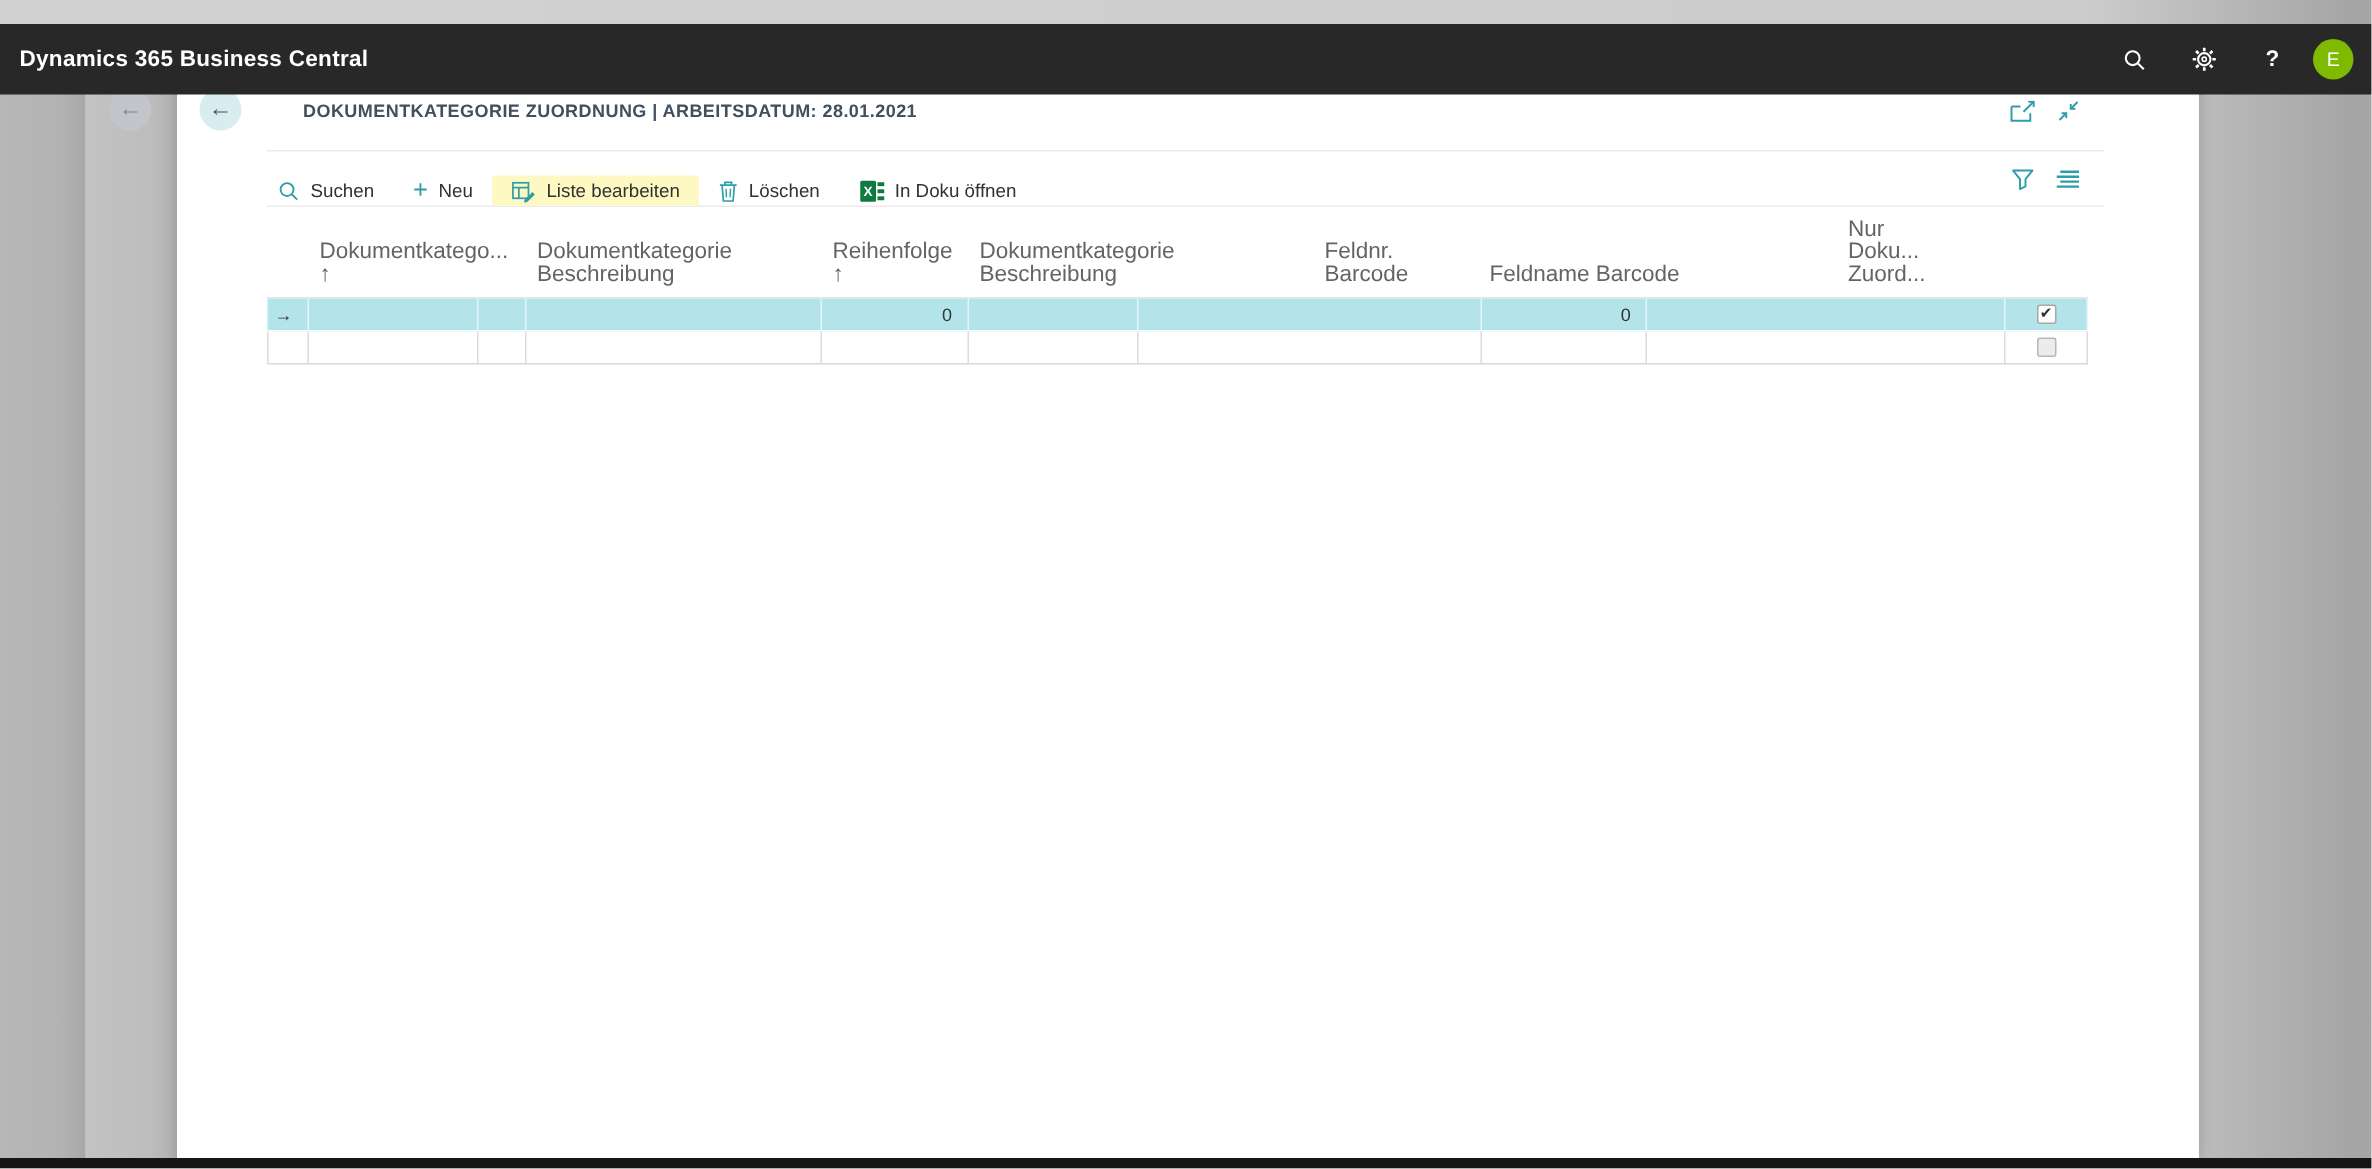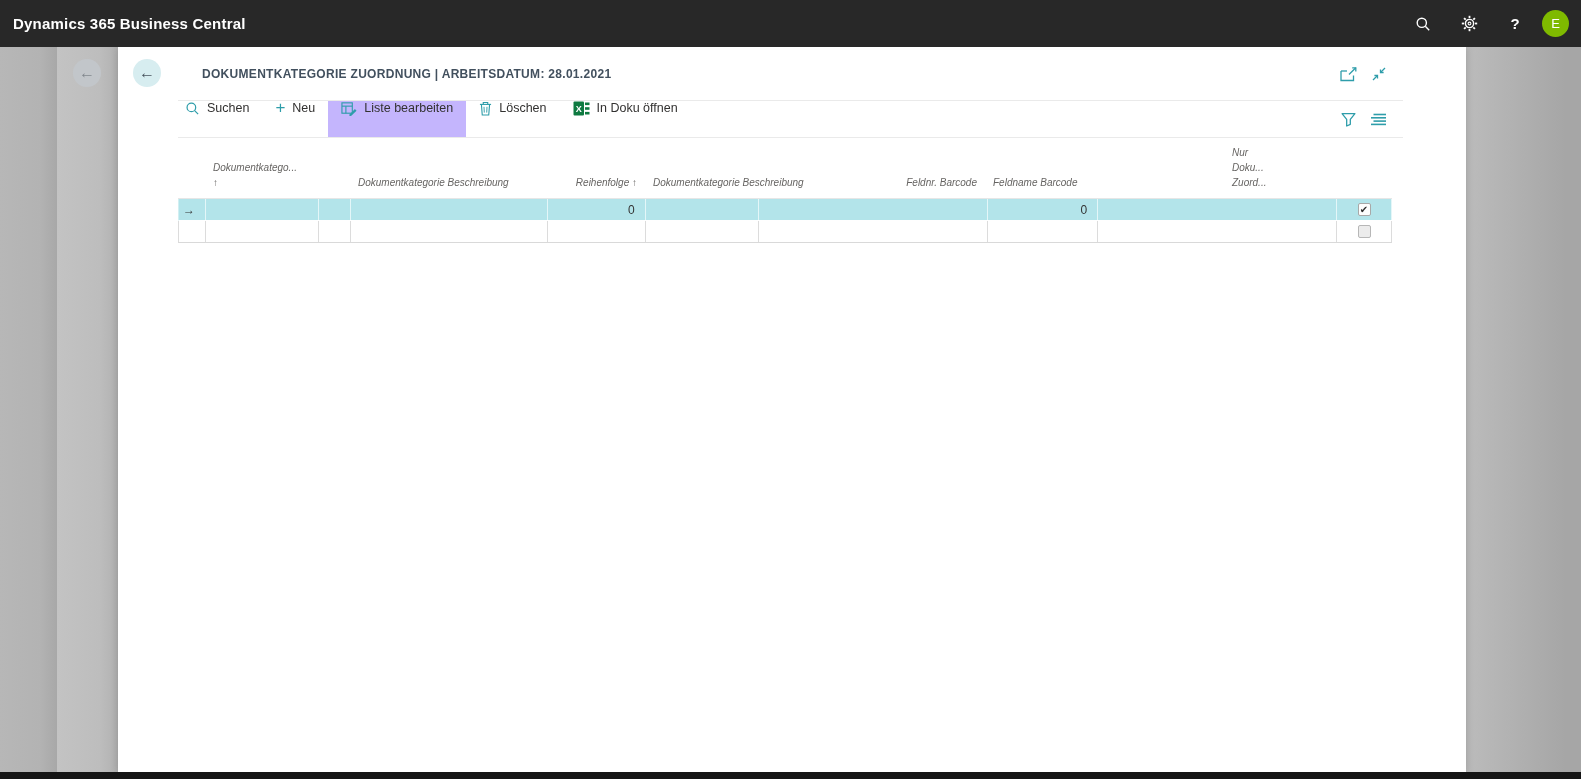--- a/index.html
+++ b/index.html
@@ -1,20 +1,20 @@
 <!DOCTYPE html>
 <html><head>
 <meta charset="utf-8">
 <style>
   * { margin:0; padding:0; box-sizing:border-box; }
   html,body { width:1581px; height:779px; overflow:hidden; }
   body { font-family:"Liberation Sans", sans-serif; background:linear-gradient(90deg,#d2d2d2 0%,#cccccc 88%,#a6a6a6 99%); position:relative; }
 
   
-  .topbar { position:absolute; left:0; top:0; width:1581px; height:47px; background:#282828; z-index:30; display:flex; align-items:center; }
+  .topbar { position:absolute; left:0; top:16px; width:1581px; height:47px; background:#282828; z-index:30; display:flex; align-items:center; }
   .topbar-title { color:#ffffff; font-size:15px; font-weight:700; margin-left:13px; letter-spacing:.2px; }
   .topbar-actions { position:absolute; right:12px; top:0; height:47px; display:flex; align-items:center; }
   .tb-act { width:46px; height:47px; display:flex; align-items:center; justify-content:center; cursor:pointer; }
   .help-glyph { color:#fff; font-size:15px; font-weight:700; }
   .avatar { width:27px; height:27px; border-radius:50%; background:#7fba00; color:#fff; font-size:13px; font-weight:400; display:flex; align-items:center; justify-content:center; margin-left:4px; }
 
   
   .bg-strip1 { position:absolute; left:0; top:47px; width:57px; height:726px; background:linear-gradient(90deg,#b7b7b7 0%,#b3b3b3 70%,#a8a8a8 100%); z-index:1; }
   .bg-strip2 { position:absolute; left:57px; top:47px; width:61px; height:726px; background:linear-gradient(90deg,#c3c3c3 0%,#bdbdbd 70%,#b1b1b1 100%); z-index:2; }
   .dimmed-back { position:absolute; left:73px; top:59px; width:28px; height:28px; border-radius:50%; background:#c2c6ca; color:#82888e; display:flex; align-items:center; justify-content:center; font-size:16px; z-index:3; }
@@ -23,30 +23,30 @@
   
   .page { position:absolute; left:118px; top:47px; width:1348px; height:726px; background:#ffffff; z-index:10; box-shadow:0 0 8px rgba(0,0,0,.18); }
 
   .back-btn { position:absolute; left:15px; top:12px; width:28px; height:28px; border-radius:50%; background:#d7edf0; color:#48545e; display:flex; align-items:center; justify-content:center; font-size:16px; cursor:pointer; }
   .page-title { position:absolute; left:58px; top:20px; font-size:12px; font-weight:700; color:#42505e; letter-spacing:.3px;padding-left:26px; }
   .header-icons { position:absolute; top:19px; left:1222px; display:flex; gap:13px; align-items:center; }
   .hicon { cursor:pointer; display:flex; align-items:center; }
 
   
   .toolbar { position:absolute; left:60px; top:53px; width:1225px; height:38px; border-top:1px solid #eaeaea; border-bottom:1px solid #eaeaea; display:flex; align-items:stretch; }
-  .tool-item { display:flex; gap:7px; padding:0 13px; font-size:12.5px; color:#323130; cursor:pointer; white-space:nowrap; }
+  .tool-item { display:flex; align-items:center; gap:7px; padding:0 13px; font-size:12.5px; color:#323130; cursor:pointer; white-space:nowrap;margin-top:16px; }
   .tool-item:first-child { padding-left:7px; }
-  .tool-item.active { background:#c4b5fd; }
+  .tool-item.active { background:#fef9c3; }
   .plus-glyph { color:#2e9daa; font-size:17px; font-weight:400; line-height:14px; }
   .toolbar-right { margin-left:auto; display:flex; align-items:center; gap:15px; padding-right:16px; }
 
   
   .grid { position:absolute; left:60px; top:91px; width:1214px; }
   .thead { display:flex; height:61px; border-bottom:1px solid #e6e6e6; }
-  .th { display:flex; flex-direction:column; justify-content:flex-end; padding:0 8px 8px 8px; font-size:10px; color:#666462; line-height:15px; white-space:pre-line; cursor:pointer;font-style:italic; }
+  .th { display:flex; flex-direction:column; justify-content:flex-end; padding:0 8px 8px 8px; font-size:15px; color:#666462; line-height:15px; white-space:pre-line; cursor:pointer; }
   .th.num { text-align:left; align-items:flex-end; }
   .grid-row { display:flex; height:22px; }
   .grid-row .cell { height:100%; display:flex; align-items:center; padding:0 8px; font-size:12px; color:#333; overflow:hidden; }
   .grid-row .cell.num { justify-content:flex-end; padding-right:10px; }
   .grid-row .cell.ctr { justify-content:center; }
   .grid-row.selected { background:#b3e4ea; }
   .grid-row.selected .cell { border-right:1px solid rgba(255,255,255,.65); }
   .grid-row.selected { border-left:1px solid rgba(255,255,255,.4); border-bottom:1px solid #ffffff; }
   .grid-row.plain { border-left:1px solid #dcdcdc; border-bottom:1px solid #d9d9d9; }
   .grid-row.plain .cell { border-right:1px solid #dcdcdc; }

